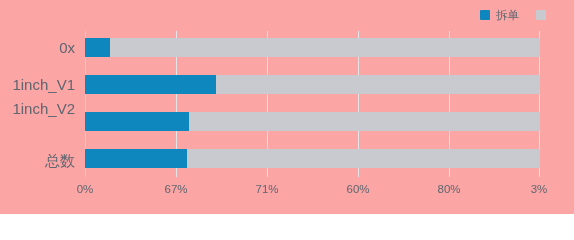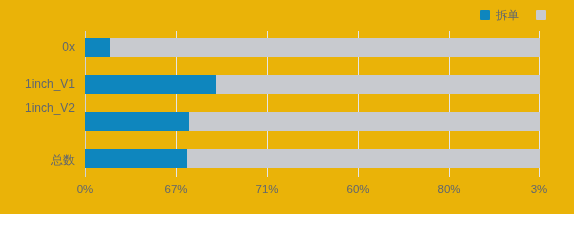--- a/index.html
+++ b/index.html
@@ -11,21 +11,21 @@
     height: 214px;
     background: #ffffff;
     font-family: "Liberation Sans", "DejaVu Sans", sans-serif;
     overflow: hidden;
   }
 
   #chart-root {
     position: relative;
     width: 574px;
     height: 214px;
-    background: #eab308;
+    background: #fca5a5;
   }
 
   
   .legend {
     position: absolute;
     top: 7px;
     right: 28px;
     display: flex;
     align-items: center;
     gap: 17px;
@@ -100,21 +100,21 @@
     width: 75px;
     height: 146px;
   }
   .cat-label {
     position: absolute;
     right: 0;
     width: 75px;
     height: 19px;
     line-height: 19px;
     text-align: right;
-    font-size: 12px;
+    font-size: 15px;
     color: #5f6670;
     white-space: nowrap;
   }
 
   
   .x-labels {
     position: absolute;
     left: 85px;
     top: 181px;
     width: 455px;

